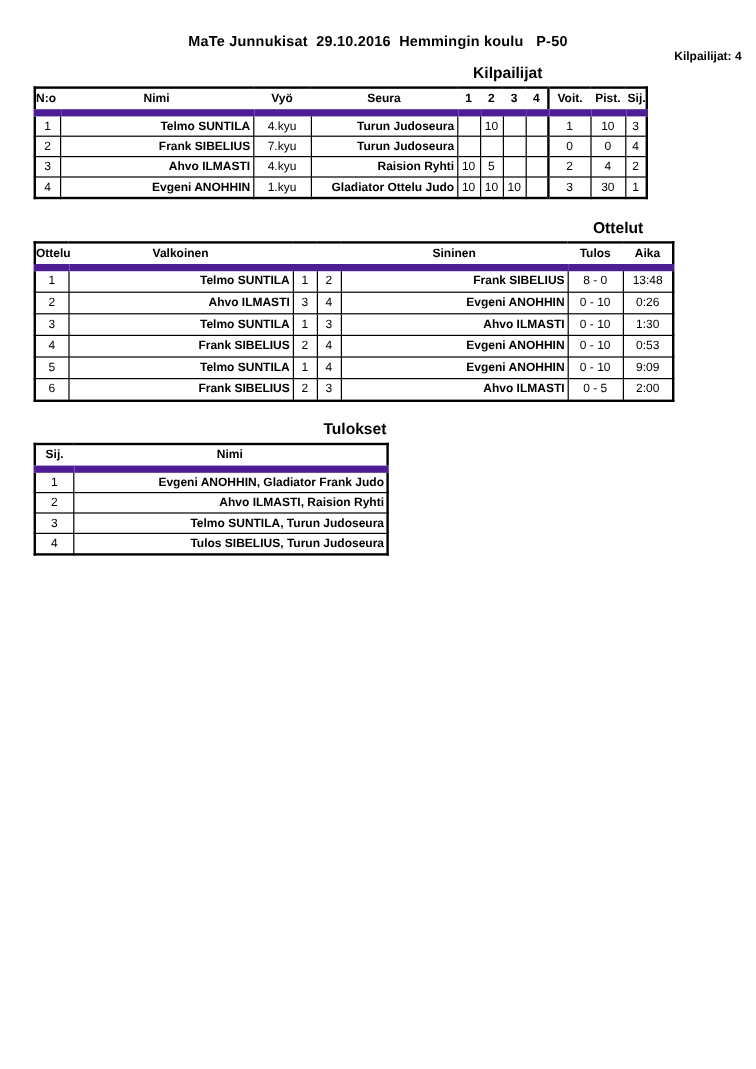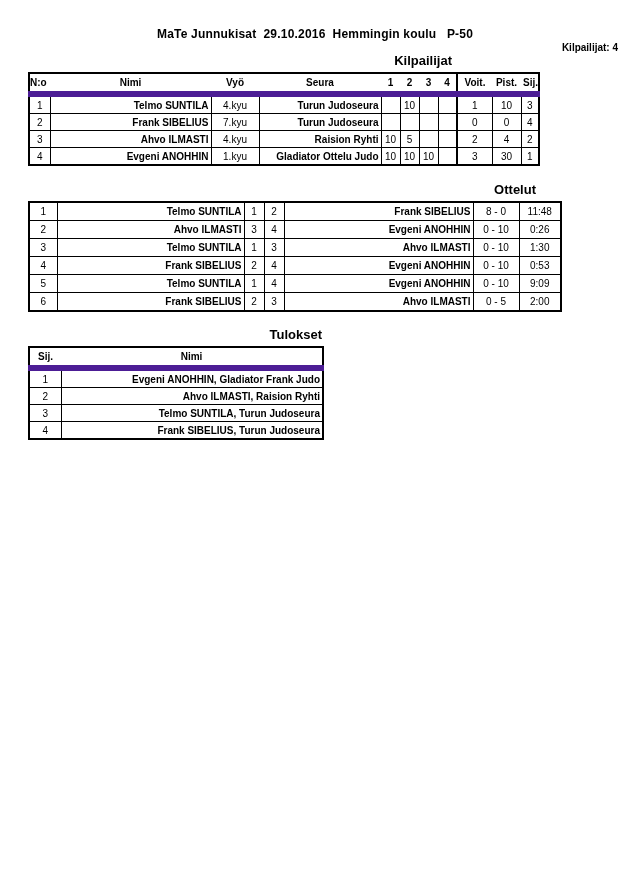--- a/index.html
+++ b/index.html
@@ -169,28 +169,37 @@
   <colgroup>
     <col style="width:28px">
       <col style="width:187px">
       <col style="width:20px">
       <col style="width:20px">
     <col style="width:189px">
       <col style="width:46px">
       <col style="width:42px">
   </colgroup>
   <tbody>
+      <tr>
+    <th class="hflush">Ottelu</th>
+    <th class="c">Valkoinen</th>
+    <th class="c"></th>
+    <th class="c"></th>
+    <th class="c">Sininen</th>
+    <th class="c">Tulos</th>
+    <th class="c">Aika</th>
+  </tr>
   <tr>
     <td class="c">1</td>
     <td class="l">Telmo SUNTILA</td>
     <td class="c">1</td>
     <td class="c">2</td>
     <td class="l">Frank SIBELIUS</td>
     <td class="c">8 - 0</td>
-    <td class="c">11:48</td>
+    <td class="c">13:48</td>
   </tr>
   <tr>
     <td class="c">2</td>
     <td class="l">Ahvo ILMASTI</td>
     <td class="c">3</td>
     <td class="c">4</td>
     <td class="l">Evgeni ANOHHIN</td>
     <td class="c">0 - 10</td>
     <td class="c">0:26</td>
   </tr>
@@ -252,16 +261,16 @@
   <tr>
     <td class="c">2</td>
     <td class="l">Ahvo ILMASTI, Raision Ryhti</td>
   </tr>
   <tr>
     <td class="c">3</td>
     <td class="l">Telmo SUNTILA, Turun Judoseura</td>
   </tr>
   <tr>
     <td class="c">4</td>
-    <td class="l">Frank SIBELIUS, Turun Judoseura</td>
+    <td class="l">Tulos SIBELIUS, Turun Judoseura</td>
   </tr>
 </tbody>
   </table>
 
 </body></html>

